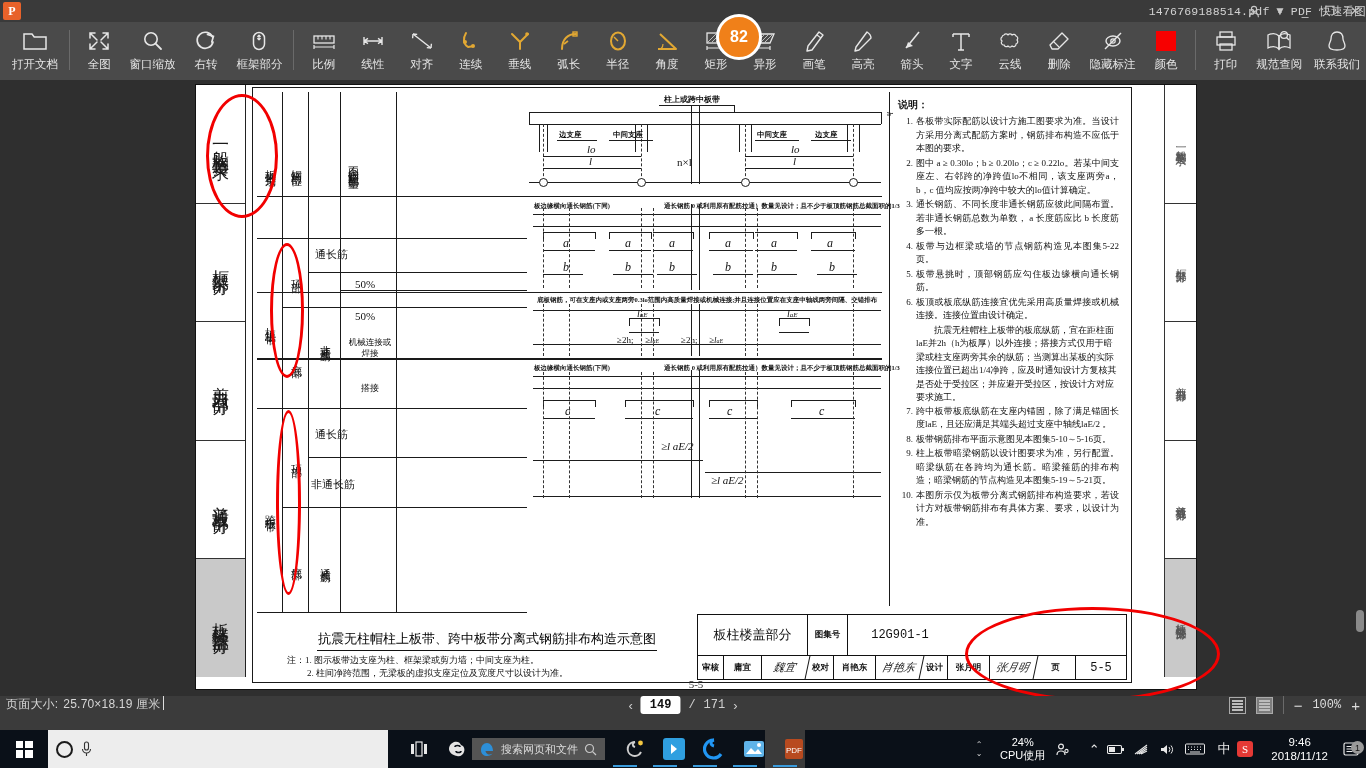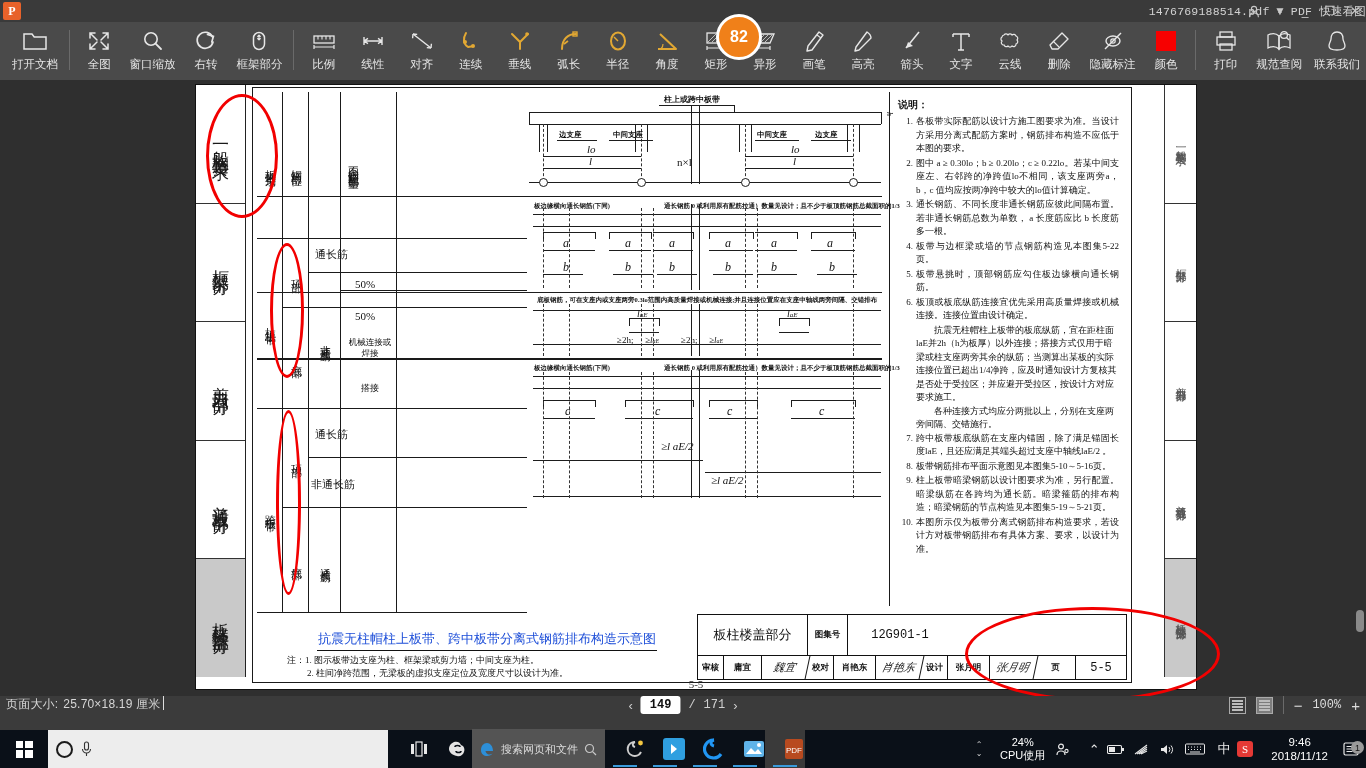--- a/index.html
+++ b/index.html
@@ -141,21 +141,21 @@
     font-size:9px; line-height:13.5px; margin-bottom:1px;
     display:flex; gap:3px; text-align:justify;
   }
   .notes li .num { flex:0 0 15px; text-align:right; }
   .notes li .bd { flex:1; }
   .notes p.ind { font-size:9px; line-height:13.5px; text-indent:18px; margin-left:18px; }
 
   
   .capwrap { position:absolute; left:4px; bottom:2px; width:430px; }
   .captitle {
-    font-family:"Liberation Serif", serif; font-size:13px; color:#1d4ed8;
+    font-family:"Liberation Serif", serif; font-size:13px; color:#000000;
     text-align:center; border-bottom:1.5px solid #111; padding-bottom:2px;
     margin:0 30px 3px 60px;
   }
   .capnote { font-family:"Liberation Serif", serif; font-size:9px; line-height:13px; color:#111; padding-left:30px; }
 
   
   .tblock {
     position:absolute; right:4px; bottom:2px; width:430px; height:66px;
     border:1px solid #111; display:flex; flex-direction:column;
     font-family:"Liberation Serif", serif; color:#111;
@@ -225,21 +225,21 @@
     width:340px; height:38px; background:#ededed; display:flex; align-items:center;
     padding:0 8px; gap:8px; color:#222;
   }
   .cortana { width:17px; height:17px; border:2px solid #1b1b1b; border-radius:50%; flex:0 0 17px; }
   .searchbox .ph { font-size:12px; color:#222; flex:1; }
   .mic { font-size:13px; color:#333; }
   .tbicon { width:40px; height:38px; display:flex; align-items:center; justify-content:flex-end; position:relative; }
   .tbicon.run::after { content:""; position:absolute; left:8px; right:8px; bottom:1px; height:2px; background:#3a9bdc; }
   .tbicon.active { background:#3a3a3a; }
   .ie-search {
-    height:40px; background:#545454; display:flex; align-items:center; gap:6px;
+    height:22px; background:#545454; display:flex; align-items:center; gap:6px;
     padding:0 8px; margin-left:4px; color:#ddd; font-size:11px;text-align:center;
   }
   .tray { position:absolute; right:0; display:flex; align-items:center; height:38px; gap:0; }
   .traychev { width:22px; display:flex; flex-direction:column; align-items:center; color:#ddd; font-size:8px; line-height:9px; }
   .cpu { color:#fff; font-size:11px; text-align:center; line-height:13px; padding:0 10px; }
   .trayico { width:26px; text-align:center; color:#e8e8e8; font-size:13px; }
   .clock { color:#fff; font-size:11.5px; text-align:center; line-height:14px; padding:0 8px; }
   .notif { width:30px; display:flex; align-items:center; justify-content:center; position:relative; color:#e8e8e8; font-size:15px; }
   .notifnum {
     position:absolute; right:2px; bottom:2px; width:13px; height:13px; border-radius:50%;
@@ -812,21 +812,20 @@
             <li>
                 <span class="num">5.</span>
                 <span class="bd">板带悬挑时，顶部钢筋应勾住板边缘横向通长钢筋。</span>
               </li>
             <li>
                 <span class="num">6.</span>
                 <span class="bd">板顶或板底纵筋连接宜优先采用高质量焊接或机械连接。连接位置由设计确定。</span>
               </li>
           </ol>
           <p class="ind">抗震无柱帽柱上板带的板底纵筋，宜在距柱面laE并2h（h为板厚）以外连接；搭接方式仅用于暗梁或柱支座两旁其余的纵筋；当测算出某板的实际连接位置已超出1/4净跨，应及时通知设计方复核其是否处于受拉区；并应避开受拉区，按设计方对应要求施工。</p>
-          <p class="ind">各种连接方式均应分两批以上，分别在支座两旁间隔、交错施行。</p>
           <ol>
             <li>
                 <span class="num">7.</span>
                 <span class="bd">跨中板带板底纵筋在支座内锚固，除了满足锚固长度laE，且还应满足其端头超过支座中轴线laE/2 。</span>
               </li>
             <li>
                 <span class="num">8.</span>
                 <span class="bd">板带钢筋排布平面示意图见本图集5-10～5-16页。</span>
               </li>
             <li>

